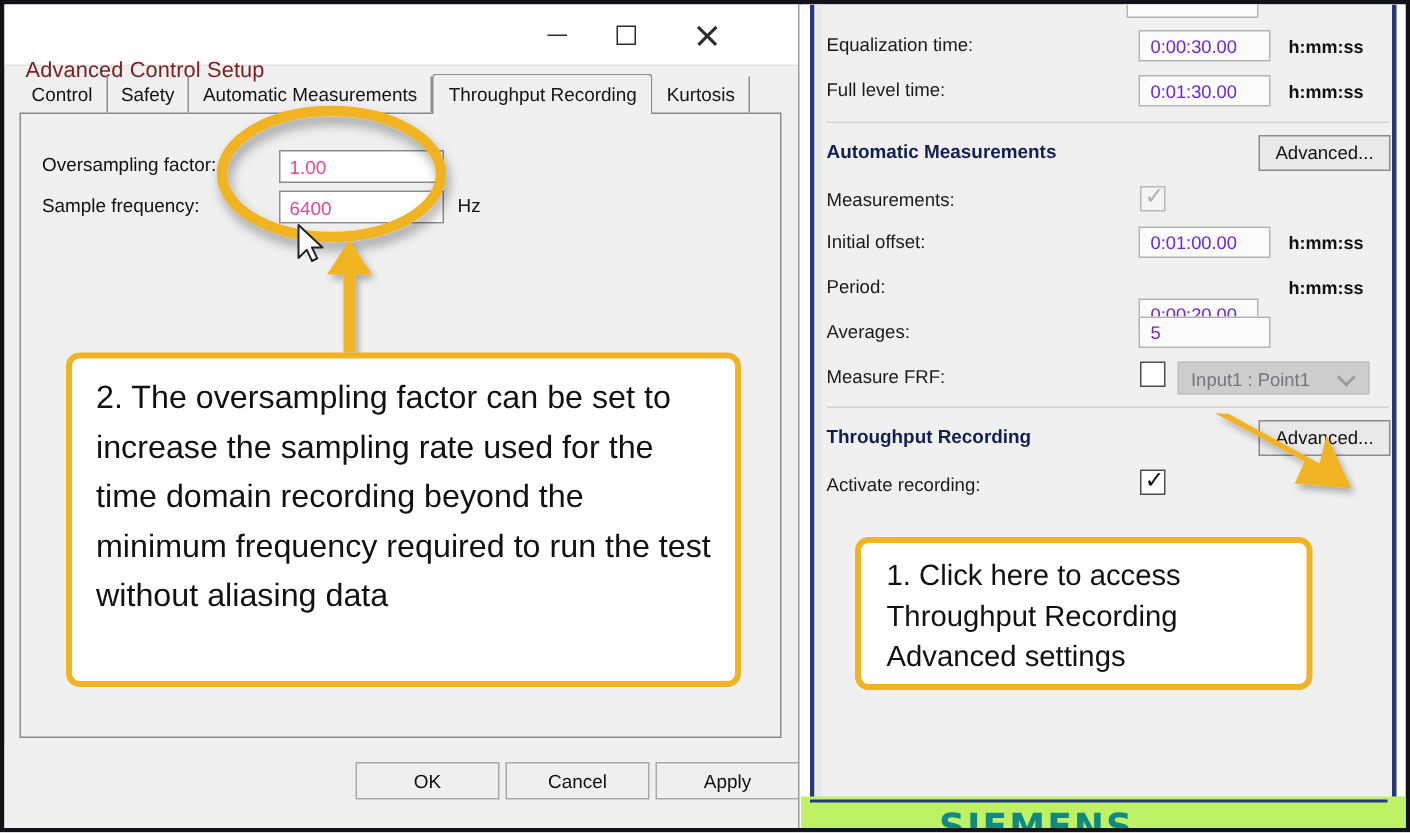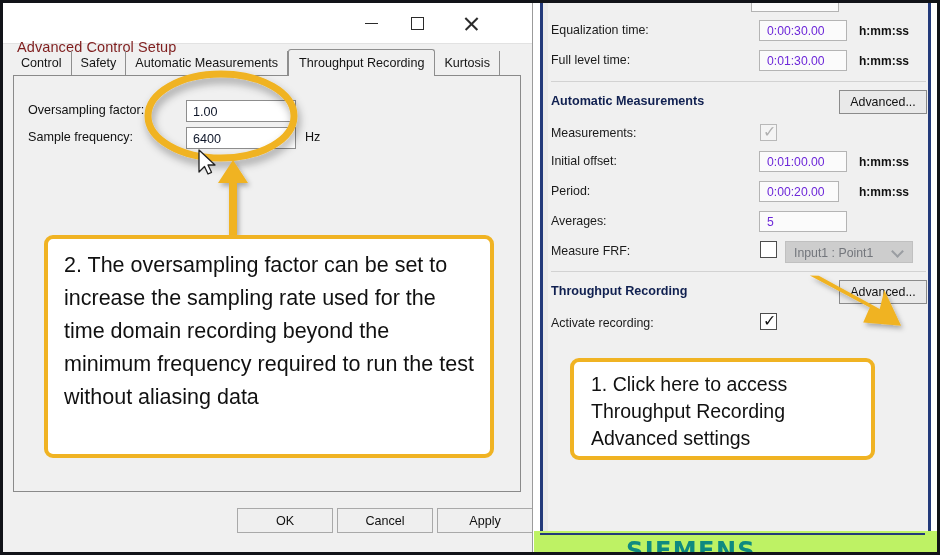--- a/index.html
+++ b/index.html
@@ -104,21 +104,21 @@
     position: absolute; left: 0; top: 3px;
     font-size: 12.6px; color: #111;
     white-space: nowrap;
   }
   .textbox {
     position: absolute;
     height: 22px;
     background: #ffffff;
     border: 1px solid #8d8d8d;
     font-size: 12.6px;
-    color: #0f172a;
+    color: #ec4899;
     padding: 2px 0 0 6px;
     line-height: 18px;
     white-space: nowrap;
     overflow: hidden;
   }
   .unit {
     position: absolute;
     font-size: 12.6px; color: #111; top: 3px;
   }
 
@@ -343,21 +343,21 @@
       </div>
 
       <div class="rp-row" style="left:8px; top:148px; width:375px;">
         <div class="rp-label">Initial offset:</div>
         <div class="rp-textbox" style="left:208px; top:0; width:88px;">0:01:00.00</div>
         <div class="rp-unit" style="left:308px;">h:mm:ss</div>
       </div>
 
       <div class="rp-row" style="left:8px; top:178px; width:375px;">
         <div class="rp-label">Period:</div>
-        <div class="rp-textbox" style="left:208px; top:0; width:80px;">0:00:20.00</div>
+        <div class="rp-textbox" style="left:208px; top:18px; width:80px;">0:00:20.00</div>
         <div class="rp-unit" style="left:308px;">h:mm:ss</div>
       </div>
 
       <div class="rp-row" style="left:8px; top:208px; width:375px;">
         <div class="rp-label">Averages:</div>
         <div class="rp-textbox" style="left:208px; top:0; width:88px;">5</div>
       </div>
 
       <div class="rp-row" style="left:8px; top:238px; width:375px;">
         <div class="rp-label">Measure FRF:</div>

